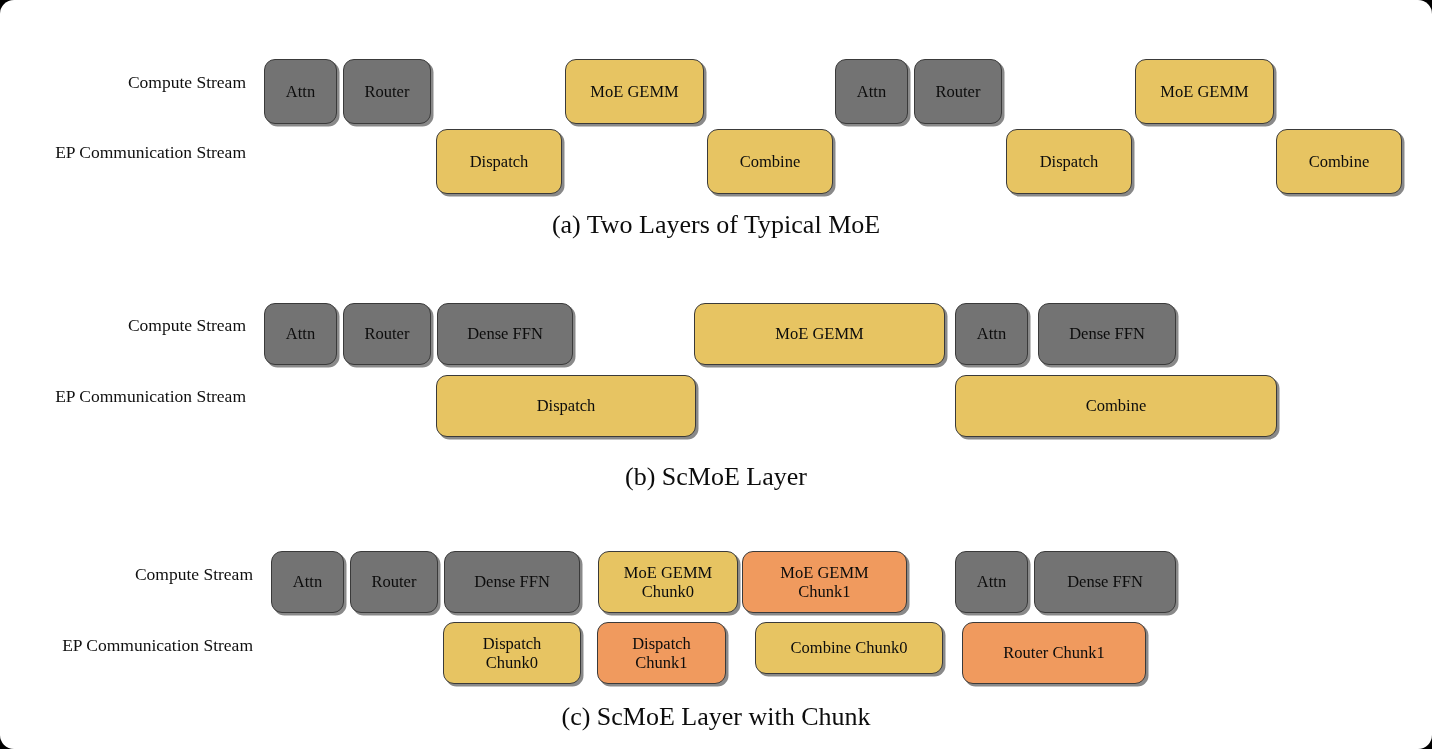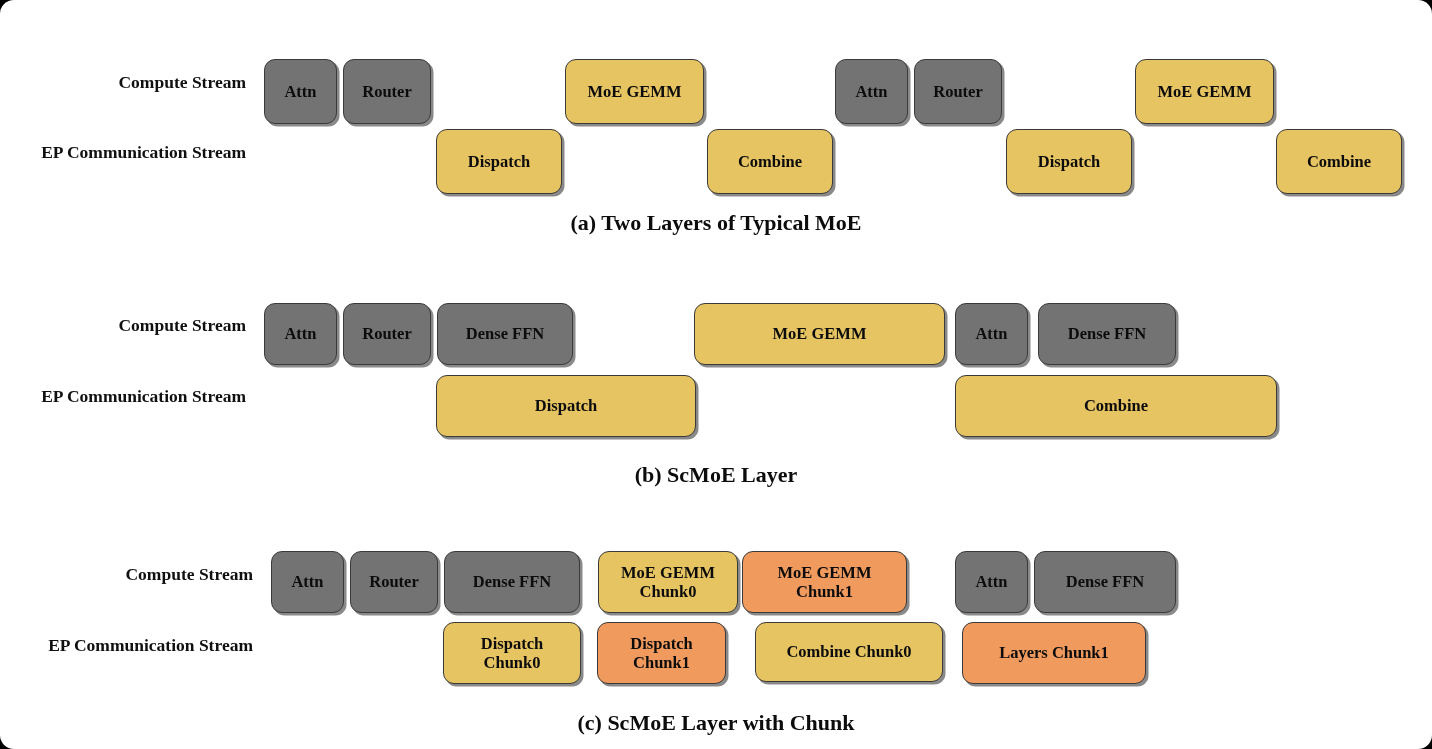--- a/index.html
+++ b/index.html
@@ -13,21 +13,20 @@
     overflow: hidden;
     font-family: "Liberation Serif", "DejaVu Serif", serif;
   }
   #page {
     position: relative;
     width: 1432px;
     height: 749px;
     background: #ffffff;
     border-radius: 14px;
     overflow: hidden;
-    font-weight: bold;
   }
 
   .panel {
     position: absolute;
     left: 0;
     width: 1432px;
   }
 
   .row-label {
     position: absolute;
@@ -57,21 +56,21 @@
   }
   .blk.white  { background: #737373; }
   .blk.gold   { background: #e7c462; }
   .blk.orange { background: #f09a5e; }
 
   .caption {
     position: absolute;
     width: 100%;
     text-align: center;
     color: #0c0c0c;
-    font-size: 22px;
+    font-size: 26px;
     line-height: 1;
     font-family: "Liberation Serif", "DejaVu Serif", serif;
   }
 </style>
 </head>
 <body style="background: rgb(0, 0, 0);">
 
 <div id="page" style="background: rgb(255, 255, 255);">
   <div id="panels-root">
       <div class="panel">
@@ -111,18 +110,18 @@
         <div class="blk gold" style="left: 598px; top: 551px; width: 140px; height: 62px;">MoE GEMM
 Chunk0</div>
         <div class="blk orange" style="left: 742px; top: 551px; width: 165px; height: 62px;">MoE GEMM
 Chunk1</div>
         <div class="blk white" style="left: 955px; top: 551px; width: 73px; height: 62px;">Attn</div>
         <div class="blk white" style="left: 1034px; top: 551px; width: 142px; height: 62px;">Dense FFN</div>
         <div class="blk gold" style="left: 443px; top: 622px; width: 138px; height: 62px;">Dispatch
 Chunk0</div>
         <div class="blk orange" style="left: 597px; top: 622px; width: 129px; height: 62px;">Dispatch
 Chunk1</div>
-        <div class="blk gold" style="left: 755px; top: 622px; width: 188px; height: 60px;">Combine Chunk0</div>
-        <div class="blk orange" style="left: 962px; top: 622px; width: 184px; height: 62px;">Layers Chunk1</div>
-        <div class="caption" style="top: 704px; margin-top: 8px;">(c) ScMoE Layer with Chunk</div>
+        <div class="blk gold" style="left: 755px; top: 622px; width: 188px; height: 52px;">Combine Chunk0</div>
+        <div class="blk orange" style="left: 962px; top: 622px; width: 184px; height: 62px;">Router Chunk1</div>
+        <div class="caption" style="top: 704px;">(c) ScMoE Layer with Chunk</div>
       </div>
     </div>
 </div>
 
 </body></html>

